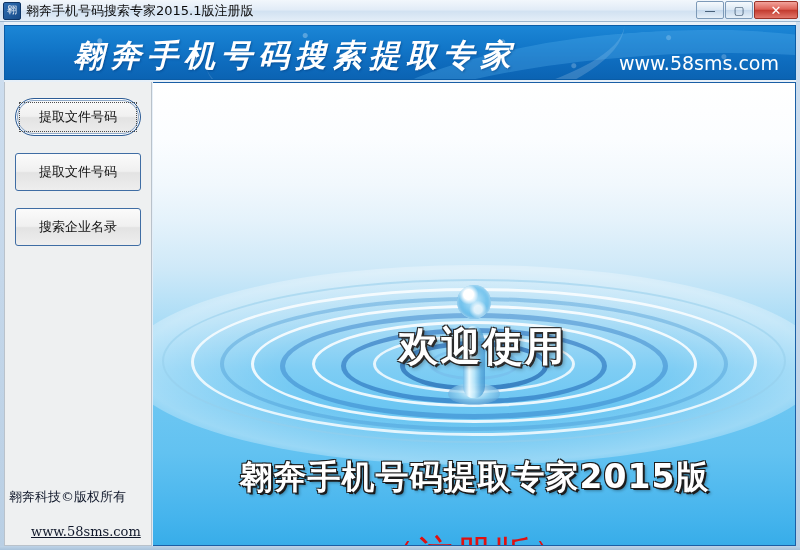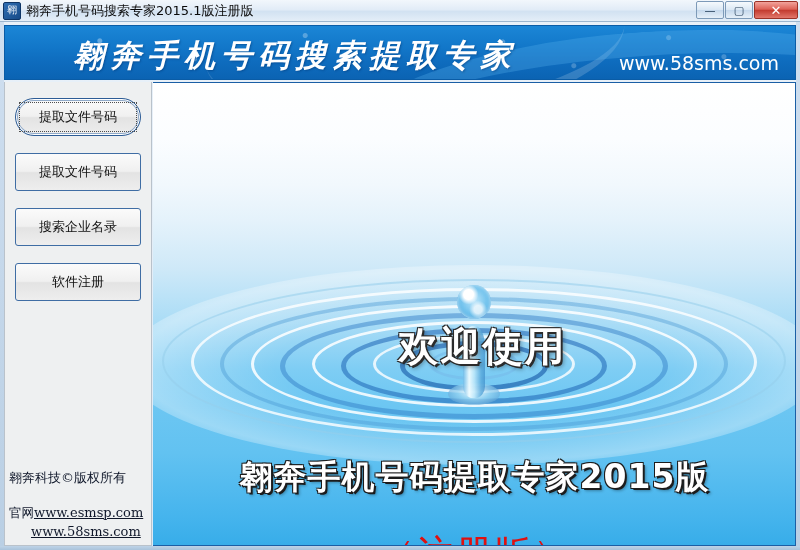--- a/index.html
+++ b/index.html
@@ -386,26 +386,24 @@
     <div id="banner-title">翱奔手机号码搜索提取专家</div>
     <div id="banner-url">www.58sms.com</div>
   </div>
 
   <div id="sidebar">
 
     <div id="side-buttons">
       <button class="sbtn focused">提取文件号码</button>
       <button class="sbtn">提取文件号码</button>
       <button class="sbtn">搜索企业名录</button>
-      <button class="sbtn">软件注册</button>
     </div>
 
     <div id="side-footer">
       <div id="copyright">翱奔科技©版权所有</div>
-      <div class="contact-line"><span>官网</span><span class="link-text">www.esmsp.com</span></div>
       <div class="contact-line" id="link-line-2"><span class="link-text">www.58sms.com</span></div>
     </div>
 
   </div>
 
   <div id="content">
 
     <div id="ripple-sheen"></div>
     <div class="ripple" id="rip1"></div>
     <div class="ripple" id="rip2"></div>

